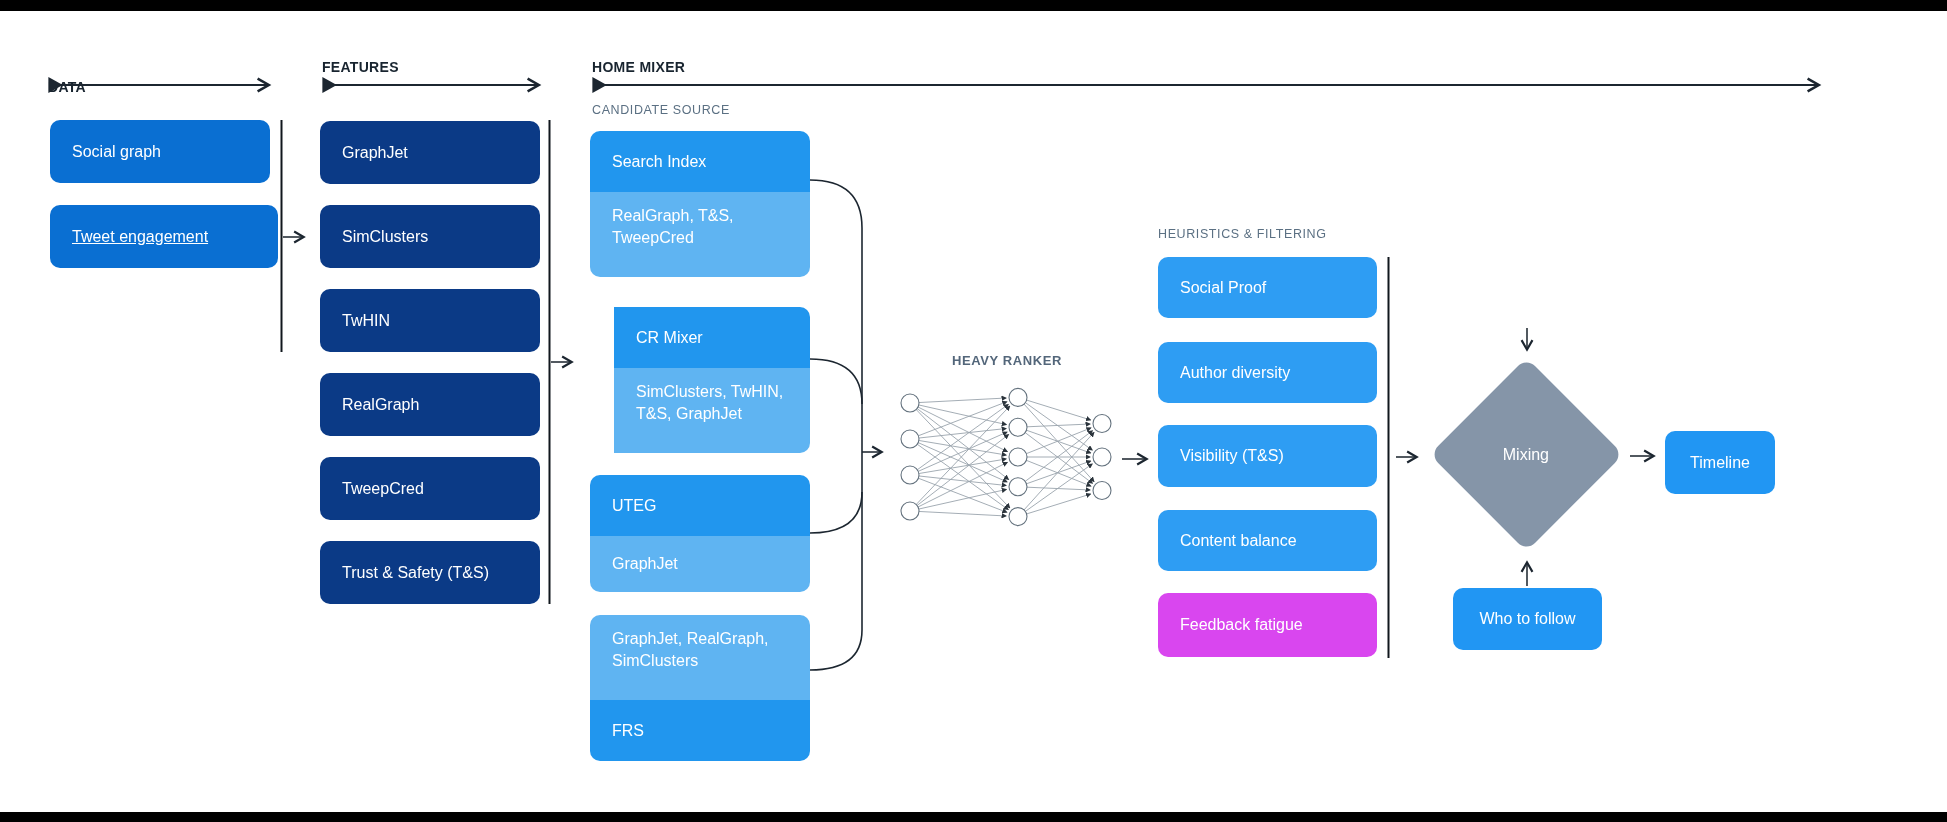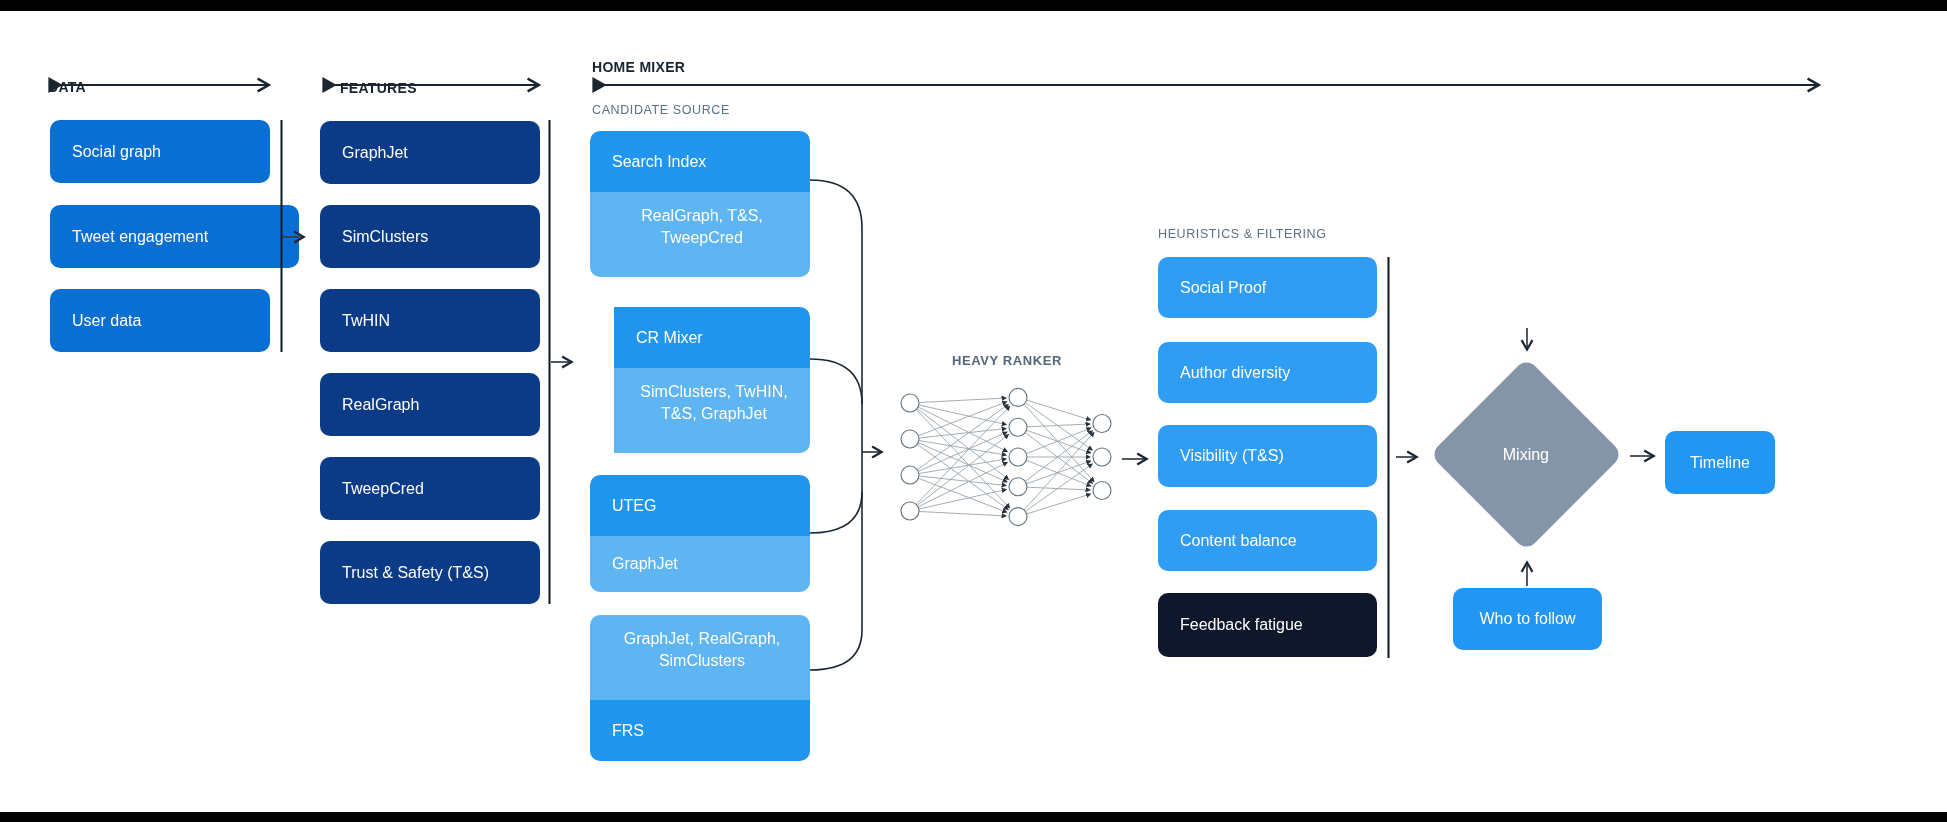--- a/index.html
+++ b/index.html
@@ -8,44 +8,43 @@
   .bar{position:absolute;left:0;width:1947px;background:#000000;}
   .hdr{position:absolute;font-size:14px;font-weight:bold;color:#18242f;letter-spacing:.3px;white-space:nowrap;}
   .subhdr{position:absolute;font-size:12.5px;color:#5b7083;letter-spacing:.6px;white-space:nowrap;}
   .rankhdr{position:absolute;font-size:13px;font-weight:bold;color:#53667a;letter-spacing:.6px;text-align:center;white-space:nowrap;}
   .box{position:absolute;border-radius:10px;color:#ffffff;font-size:16px;font-weight:500;
        display:flex;align-items:center;box-sizing:border-box;}
   .box-left{padding-left:22px;justify-content:flex-start;}
   .box-center{justify-content:center;text-align:center;}
   .stack{position:absolute;border-radius:10px;overflow:hidden;color:#ffffff;box-sizing:border-box;}
   .seg{box-sizing:border-box;padding-left:22px;font-size:16px;font-weight:500;display:flex;align-items:center;}
-  .seg-light{align-items:flex-start;padding-top:13px;line-height:1.35;padding-right:18px;text-align:center;}
+  .seg-light{align-items:flex-start;padding-top:13px;line-height:1.35;padding-right:18px;}
   .diamond{position:absolute;border-radius:12px;transform:rotate(45deg);display:flex;align-items:center;justify-content:center;}
   .diamond span{transform:rotate(-45deg);color:#fff;font-size:16px;font-weight:500;}
   svg{position:absolute;left:0;top:0;pointer-events:none;}
 </style>
 </head>
 <body>
 
 <div id="stage">
 
   <div class="bar" style="top:0;height:11px;"></div>
   <div class="bar" style="top:812px;height:10px;"></div>
 
   <div class="hdr" style="left:48px;top:59px;margin-top:20px;">DATA</div>
-  <div class="hdr" style="left:340px;top:59px;margin-top:21px;">FEATURES</div>
+  <div class="hdr" style="left:322px;top:59px;">FEATURES</div>
   <div class="hdr" style="left:592px;top:59px;">HOME MIXER</div>
 
   <div class="subhdr" style="left:592px;top:103px;">CANDIDATE SOURCE</div>
   <div class="subhdr" style="left:1158px;top:227px;">HEURISTICS &amp; FILTERING</div>
   <div class="rankhdr" style="left:907px;top:353px;width:200px;">HEAVY RANKER</div>
 
   <div class="box box-left" style="left: 50px; top: 120px; width: 220px; height: 63px; background: rgb(10, 111, 210);">Social graph</div>
-  <div class="box box-left" style="left: 50px; top: 205px; width: 249px; height: 63px; background: rgb(10, 111, 210);">Tweet engagement</div>
-  <div class="box box-left" style="left: 50px; top: 289px; width: 220px; height: 63px; background: rgb(10, 111, 210);">User data</div>
+  <div class="box box-left" style="left: 50px; top: 205px; width: 228px; height: 63px; background: rgb(10, 111, 210); text-decoration: underline;">Tweet engagement</div>
 
   <div class="box box-left" style="left: 320px; top: 121px; width: 220px; height: 63px; background: rgb(11, 58, 134);">GraphJet</div>
   <div class="box box-left" style="left: 320px; top: 205px; width: 220px; height: 63px; background: rgb(11, 58, 134);">SimClusters</div>
   <div class="box box-left" style="left: 320px; top: 289px; width: 220px; height: 63px; background: rgb(11, 58, 134);">TwHIN</div>
   <div class="box box-left" style="left: 320px; top: 373px; width: 220px; height: 63px; background: rgb(11, 58, 134);">RealGraph</div>
   <div class="box box-left" style="left: 320px; top: 457px; width: 220px; height: 63px; background: rgb(11, 58, 134);">TweepCred</div>
   <div class="box box-left" style="left: 320px; top: 541px; width: 220px; height: 63px; background: rgb(11, 58, 134);">Trust &amp; Safety (T&amp;S)</div>
 
   <div class="stack" style="left:590px;top:131px;width:220px;">
     <div class="seg" style="height: 61px; background: rgb(33, 150, 238);">Search Index</div>
@@ -61,21 +60,21 @@
   </div>
   <div class="stack" style="left:590px;top:615px;width:220px;">
     <div class="seg seg-light" style="height: 85px; background: rgb(95, 180, 242);">GraphJet, RealGraph, SimClusters</div>
     <div class="seg" style="height: 61px; background: rgb(33, 150, 238);">FRS</div>
   </div>
 
   <div class="box box-left" style="left: 1158px; top: 257px; width: 219px; height: 61px; background: rgb(46, 157, 243);">Social Proof</div>
   <div class="box box-left" style="left: 1158px; top: 342px; width: 219px; height: 61px; background: rgb(46, 157, 243);">Author diversity</div>
   <div class="box box-left" style="left: 1158px; top: 425px; width: 219px; height: 62px; background: rgb(46, 157, 243);">Visibility (T&amp;S)</div>
   <div class="box box-left" style="left: 1158px; top: 510px; width: 219px; height: 61px; background: rgb(46, 157, 243);">Content balance</div>
-  <div class="box box-left" style="left: 1158px; top: 593px; width: 219px; height: 64px; background: #0f172a; text-align: center;">Feedback fatigue</div>
+  <div class="box box-left" style="left: 1158px; top: 593px; width: 219px; height: 64px; background: #d946ef; text-align: center;">Feedback fatigue</div>
 
   <div class="diamond" style="left: 1458px; top: 386px; width: 137px; height: 137px; background: rgb(133, 149, 168);">
     <span>Mixing</span>
   </div>
   <div class="box box-center" style="left: 1453px; top: 588px; width: 149px; height: 62px; background: rgb(33, 150, 243);">Who to follow</div>
   <div class="box box-center" style="left: 1665px; top: 425px; width: 110px; height: 63px; background: rgb(33, 150, 243); margin-top: 6px;">Timeline</div>
 
   <svg width="1947" height="822" viewBox="0 0 1947 822">
     <defs>
       <marker id="mStart" viewBox="0 0 10 10" refX="1" refY="5" markerWidth="8" markerHeight="8" orient="auto">

